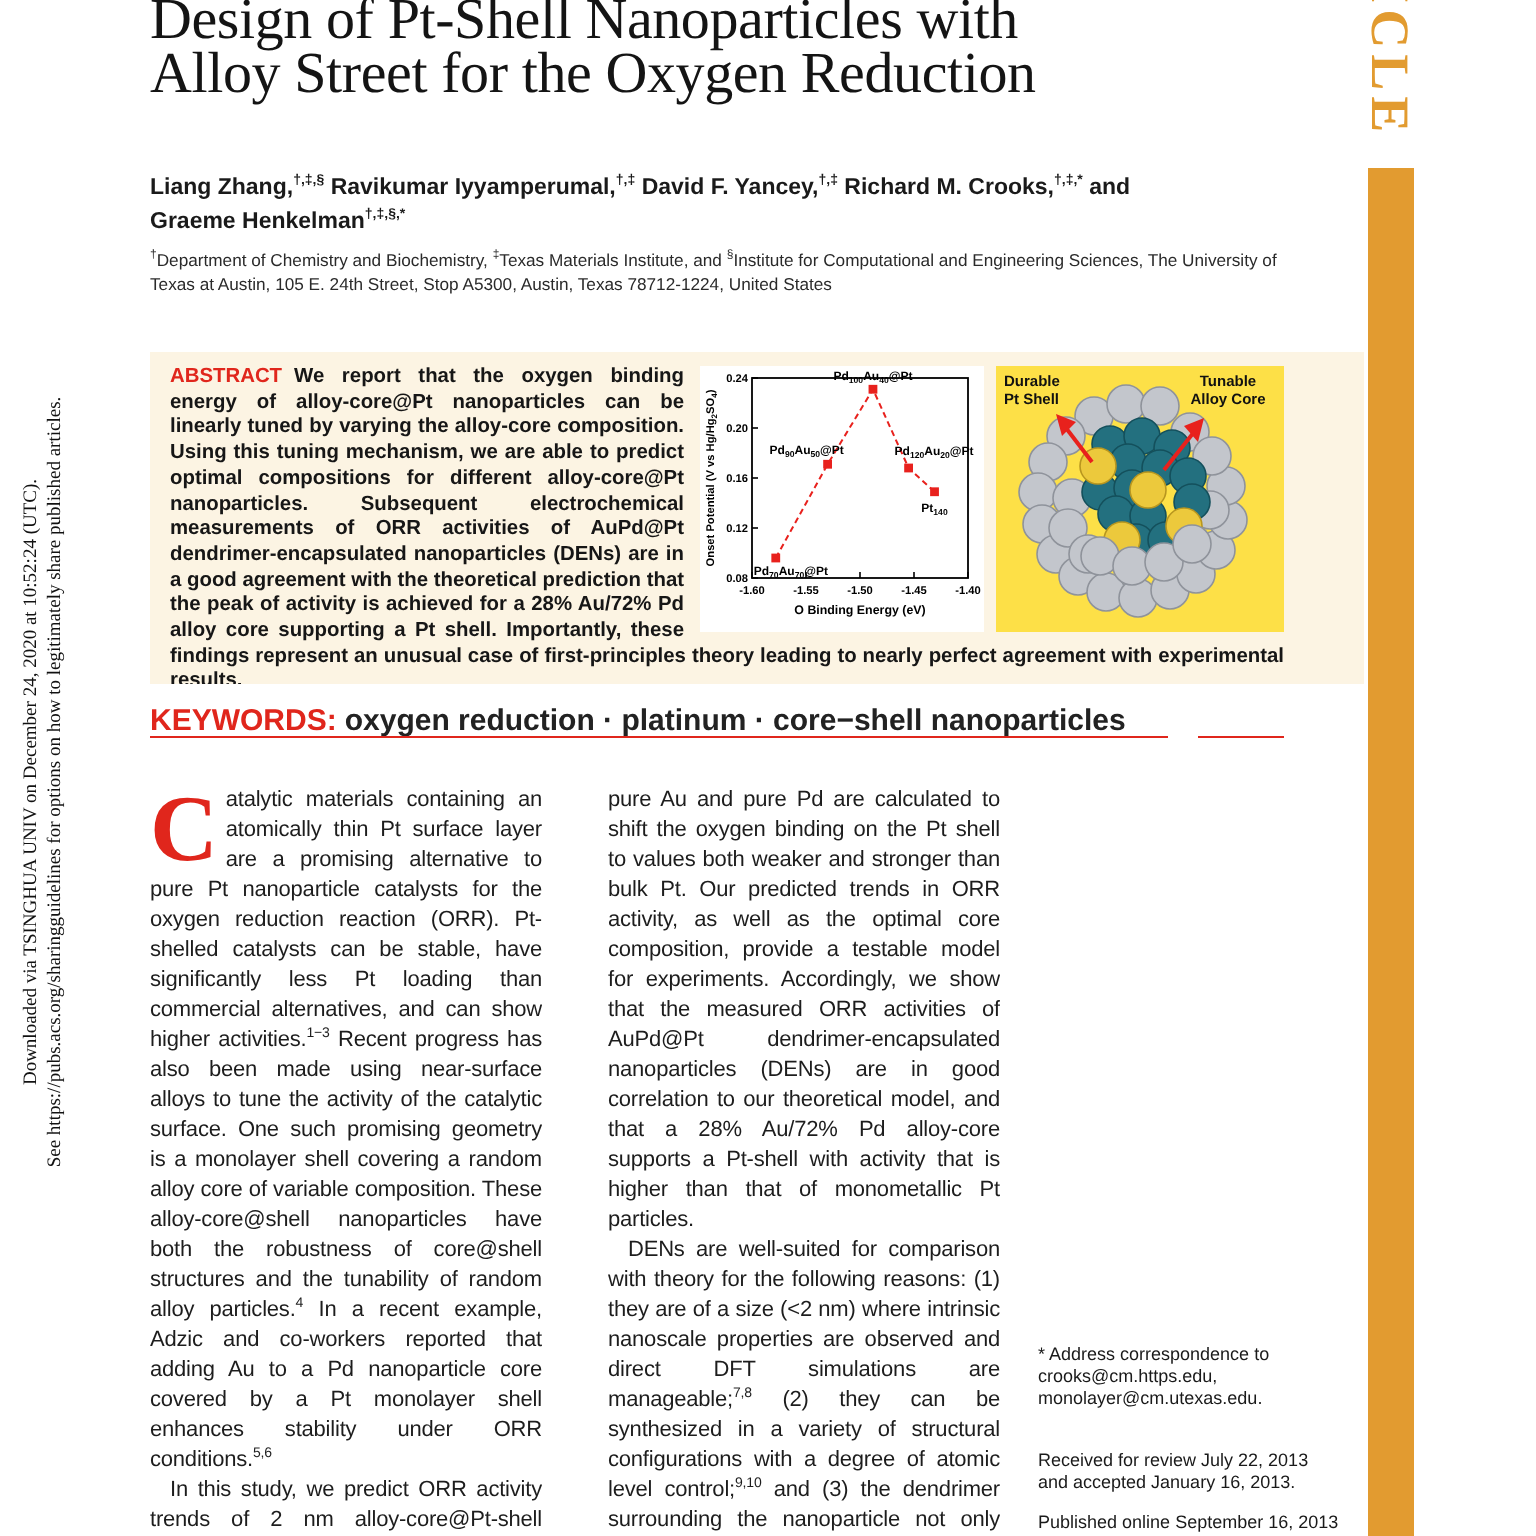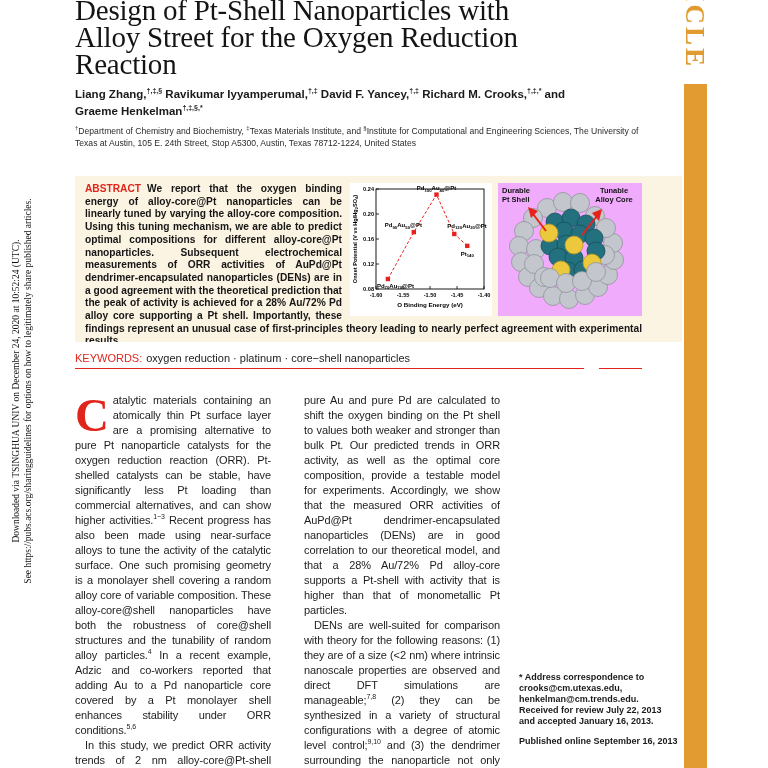--- a/index.html
+++ b/index.html
@@ -22,62 +22,61 @@
            line-height:13.5px;font-weight:bold;color:#1a1a1a}
   .authors sup{font-size:7px}
   .affil{position:absolute;left:75px;top:122px;width:578px;font-size:8.6px;
          line-height:12.5px;color:#2a2a2a}
   .affil sup{font-size:6px}
   
   .abs-box{position:absolute;left:75px;top:176px;width:607px;height:166px;
            background:#fcf4e3;padding:7px 40px 6px 10px;box-sizing:border-box;overflow:hidden}
   .figs{float:right;width:292px;height:133px;margin-left:8px}
   .chart-box{float:left;width:142px;height:133px;margin-right:6px;background:#fff}
-  .particle-box{float:left;width:144px;height:133px;background:#f0abfc}
+  .particle-box{float:left;width:144px;height:133px;background:#fde047}
   .abs-text{font-size:10.2px;line-height:12.7px;font-weight:bold;color:#161616;text-align:justify}
   .abs-label{color:#e0261c;margin-right:6px}
   
-  .kw{position:absolute;left:75px;top:352px;width:560px;font-size:11px;font-weight:normal;color:#222}
+  .kw{position:absolute;left:75px;top:352px;width:560px;font-size:15px;font-weight:bold;color:#222}
   .kw-label{color:#e0261c;margin-right:4px}
   .rule1{position:absolute;left:75px;top:368px;width:509px;height:1px;background:#e0261c}
   .rule2{position:absolute;left:599px;top:368px;width:43px;height:1px;background:#e0261c}
   
   .col{position:absolute;top:393px;width:196px;height:375px;overflow:hidden;
        font-size:11px;line-height:15px;text-align:justify;letter-spacing:-0.1px;color:#1d1d1d}
   .col-left{left:75px}
   .col-right{left:304px}
   .col p{margin:0}
   .col p.indent{text-indent:10px}
   .col sup{font-size:7px;line-height:0}
   .dropcap{float:left;font-family:"Liberation Serif",serif;font-size:47px;line-height:38px;
            color:#e0261c;margin:3px 4px 0 0;font-weight:bold}
   
   .margin-notes{position:absolute;left:519px;top:672px;width:162px;font-size:9px;
-                line-height:11px;font-weight:bold;color:#1a1a1a}
-  .mn-received{}
+                line-height:11px;font-weight:normal;color:#1a1a1a}
+  .mn-received{margin-top:20px}
   .mn-published{margin-top:9px}
   svg text{font-family:"Liberation Sans",sans-serif}
 </style>
 </head>
 <body>
 
 <div class="page">
 
   <div class="stamp">
     <div>Downloaded via TSINGHUA UNIV on December 24, 2020 at 10:52:24 (UTC).</div>
     <div>See https://pubs.acs.org/sharingguidelines for options on how to legitimately share published articles.</div>
   </div>
 
   <div class="banner-text">ARTICLE</div>
   <div class="banner-bar"></div>
 
   <h1 class="title">
     <span>Design of Pt-Shell Nanoparticles with</span><br>
     <span>Alloy Street for the Oxygen Reduction</span><br>
-    <span>Reaction</span>
   </h1>
 
   <div class="authors">
     <div>Liang Zhang,<sup>†,‡,§</sup> Ravikumar Iyyamperumal,<sup>†,‡</sup> David F. Yancey,<sup>†,‡</sup> Richard M. Crooks,<sup>†,‡,*</sup> and</div>
     <div>Graeme Henkelman<sup>†,‡,§,*</sup></div>
   </div>
 
   <div class="affil"><sup>†</sup>Department of Chemistry and Biochemistry, <sup>‡</sup>Texas Materials Institute, and <sup>§</sup>Institute for Computational and Engineering Sciences, The University of Texas at Austin, 105 E. 24th Street, Stop A5300, Austin, Texas 78712-1224, United States</div>
 
   <div class="abs-box">
@@ -204,22 +203,22 @@
     <p class="indent">In this study, we predict ORR activity trends of 2 nm alloy-core@Pt-shell nanoparticles using density functional theory (DFT) calculations using oxygen binding as the reactivity descriptor. The combination of Au and Pd in the nanoparticle core is</p>
   </div>
   <div class="col col-right">
     <p>pure Au and pure Pd are calculated to shift the oxygen binding on the Pt shell to values both weaker and stronger than bulk Pt. Our predicted trends in ORR activity, as well as the optimal core composition, provide a testable model for experiments. Accordingly, we show that the measured ORR activities of AuPd@Pt dendrimer-encapsulated nanoparticles (DENs) are in good correlation to our theoretical model, and that a 28% Au/72% Pd alloy-core supports a Pt-shell with activity that is higher than that of monometallic Pt particles.</p>
     <p class="indent">DENs are well-suited for comparison with theory for the following reasons: (1) they are of a size (&lt;2 nm) where intrinsic nanoscale properties are observed and direct DFT simulations are manageable;<sup>7,8</sup> (2) they can be synthesized in a variety of structural configurations with a degree of atomic level control;<sup>9,10</sup> and (3) the dendrimer surrounding the nanoparticle not only prevents nanoparticle ripening during catalytic reactions but also separates the nanoparticle from the support (electrode), thereby eliminating the need to model support interactions. Crooks and co</p>
   </div>
 
   <div class="margin-notes">
     <div>
       <div>* Address correspondence to</div>
-      <div>crooks@cm.utexas.edu,</div>
-      <div>henkelman@cm.trends.edu.</div>
+      <div>crooks@cm.https.edu,</div>
+      <div>monolayer@cm.utexas.edu.</div>
     </div>
     <div class="mn-received">
       <div>Received for review July 22, 2013</div>
       <div>and accepted January 16, 2013.</div>
     </div>
     <div class="mn-published">
       <span>Published online</span><span> September 16, 2013</span>
     </div>
   </div>
 

